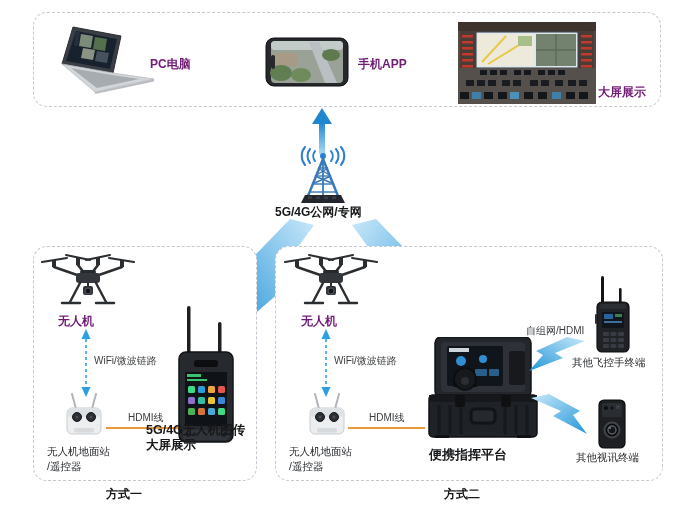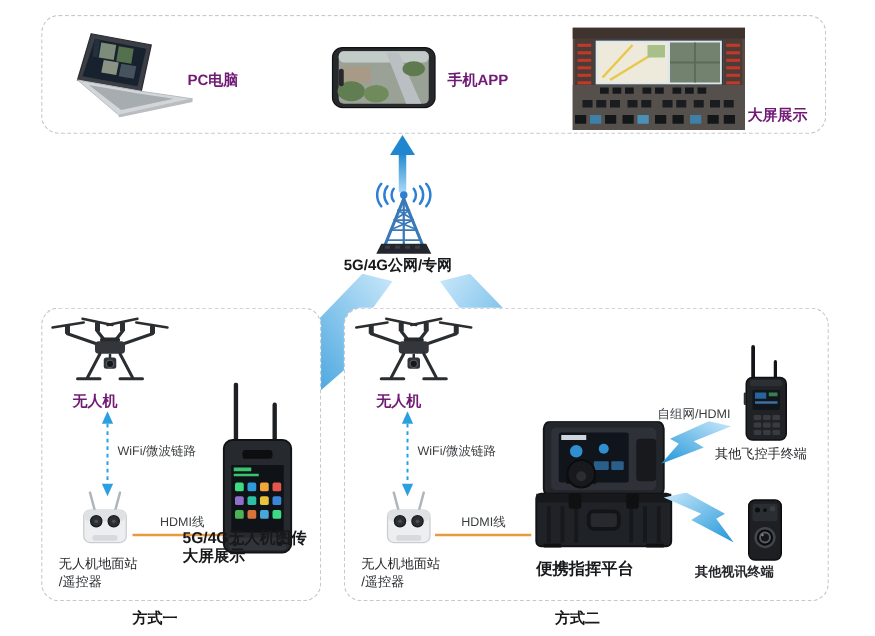--- a/index.html
+++ b/index.html
@@ -416,17 +416,17 @@
   <svg class="abs" style="left:597px;top:397px;" width="30" height="54" viewBox="0 0 30 54">
     <rect x="2" y="3" width="26" height="48" rx="5" fill="#1d1f23" stroke="#0b0c0d" stroke-width="1.2"></rect>
     <rect x="5" y="6" width="20" height="14" rx="2" fill="#2a2d32"></rect>
     <circle cx="9" cy="11" r="2" fill="#0c0d0e"></circle>
     <circle cx="15" cy="11" r="1.5" fill="#0c0d0e"></circle>
     <rect x="19" y="8" width="4" height="4" rx="1" fill="#3a3e44"></rect>
     <circle cx="15" cy="33" r="7.5" fill="#0a0b0c" stroke="#42464c" stroke-width="2"></circle>
     <circle cx="15" cy="33" r="4" fill="#14161a" stroke="#5a5f66" stroke-width="1.5"></circle>
     <circle cx="13" cy="31" r="1" fill="#7a8088"></circle>
   </svg>
-  <div class="lbl-md ctr" style="left:556px;top:451px;width:80px;font-weight:700;">其他视讯终端</div>
+  <div class="lbl-md ctr" style="left:576px;top:451px;width:80px;font-weight:400;">其他视讯终端</div>
 
   <div class="lbl ctr bold" style="left:444px;top:486px;width:54px;">方式二</div>
 
 </div>
 
 </body></html>

